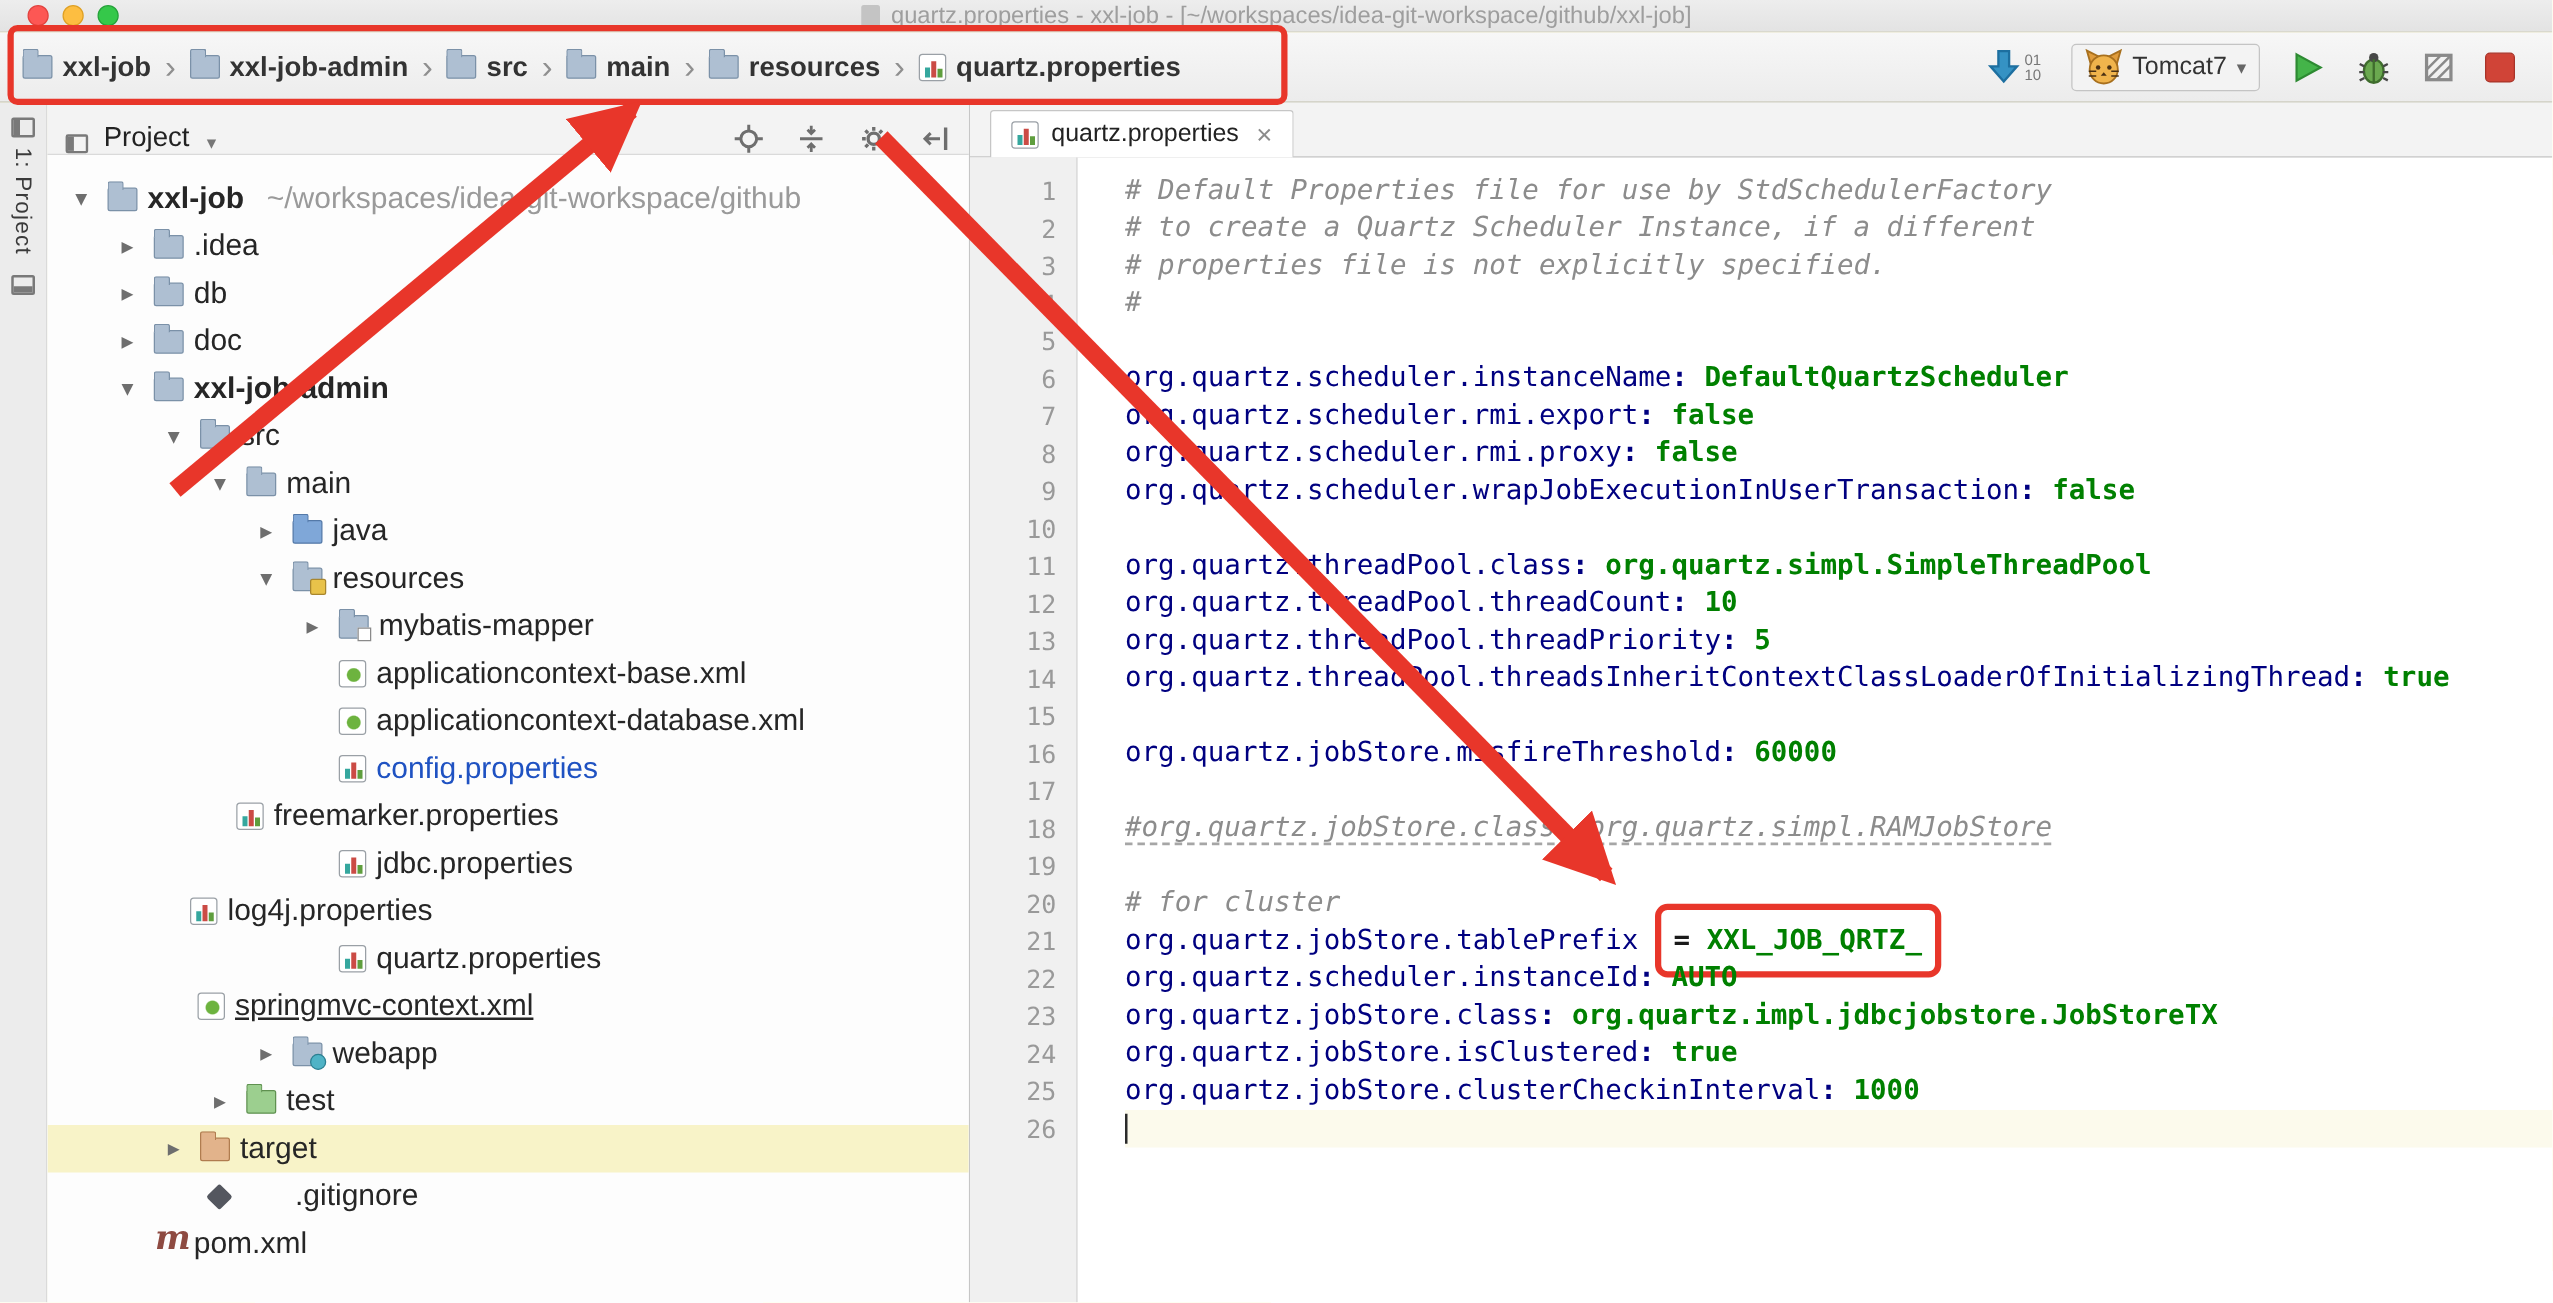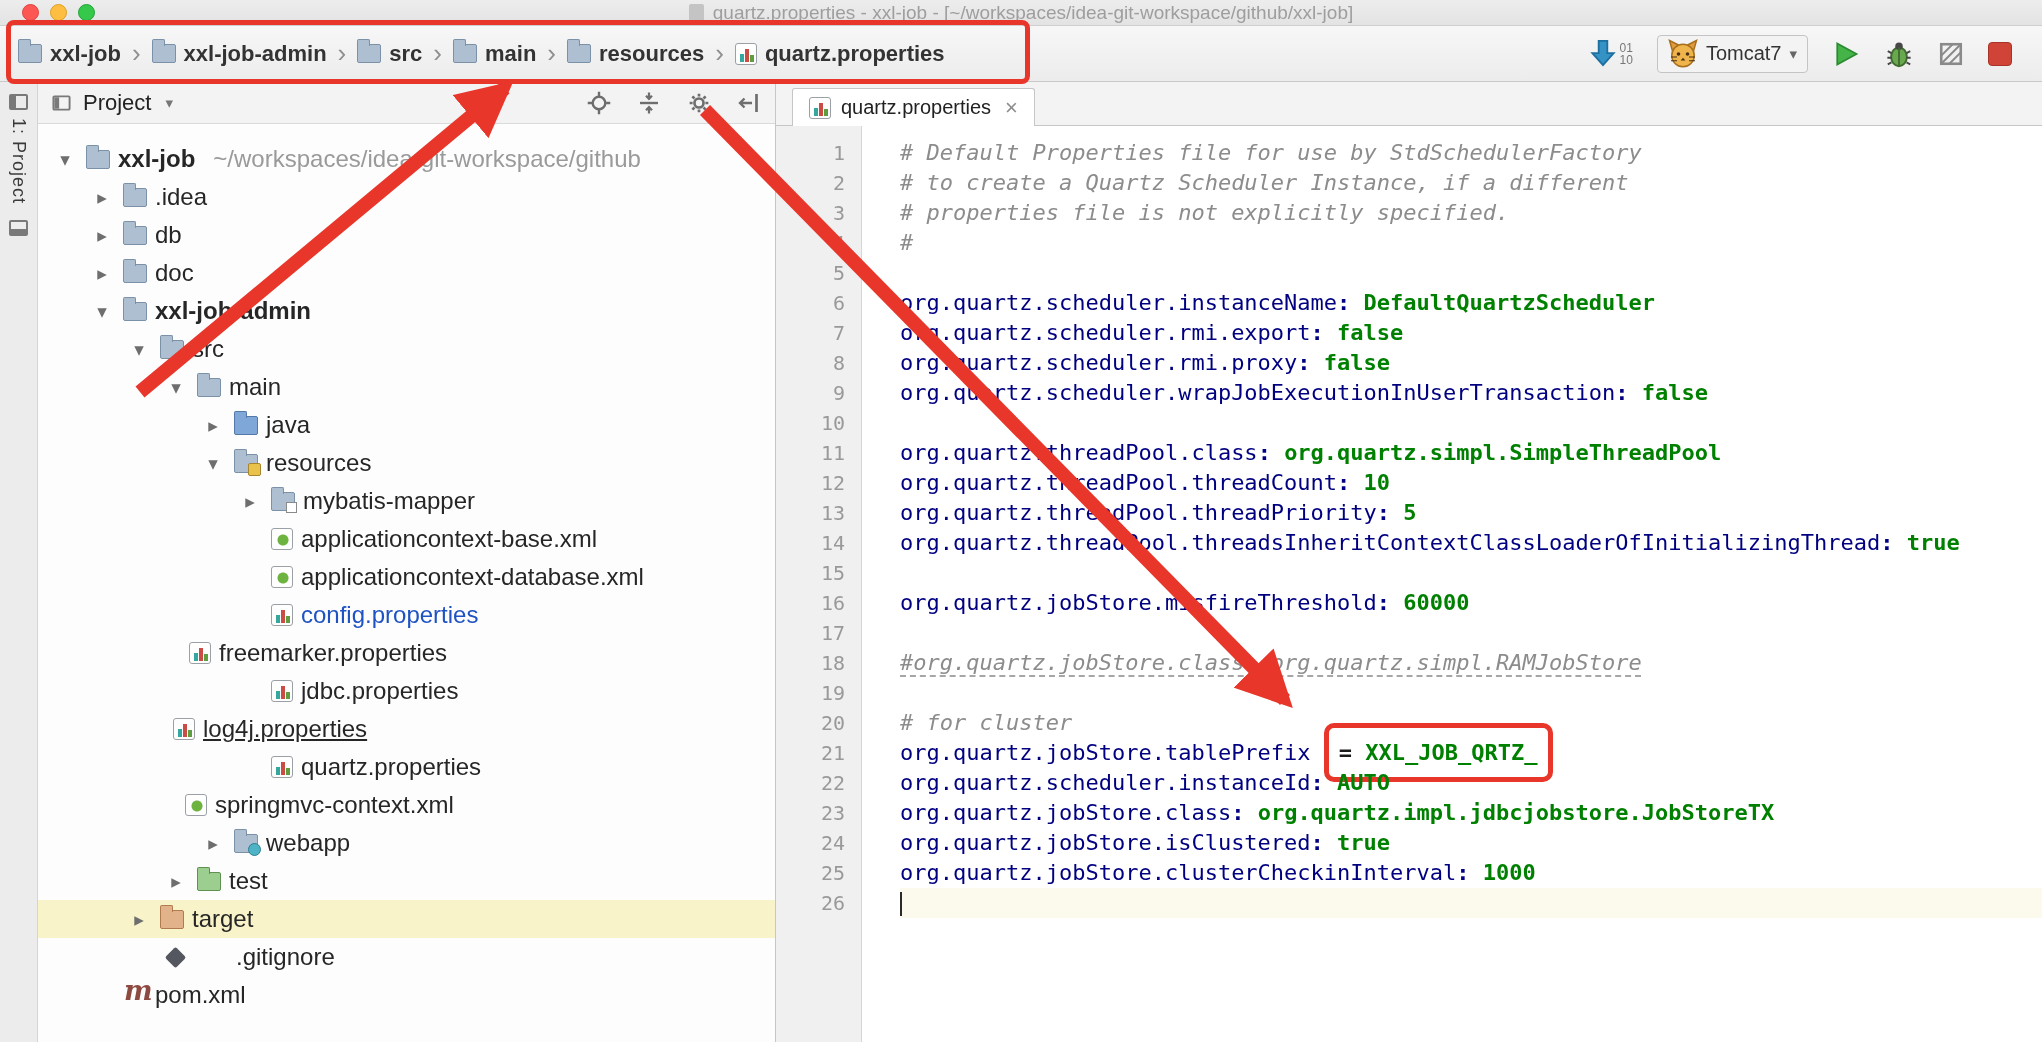--- a/index.html
+++ b/index.html
@@ -37,21 +37,21 @@
   .stripe { width:38px; background:#ececec; border-right:1px solid #d4d4d4; display:flex; flex-direction:column; align-items:center; padding-top:12px; flex:none; }
   .stripe-tab { display:flex; flex-direction:column; align-items:center; gap:8px; }
   .stripe-label { writing-mode:vertical-rl; font-size:18px; color:#3a3a3a; letter-spacing:1px; }
   .icn-toolwin { width:19px; height:16px; border:2px solid #797979; border-radius:2px; position:relative; display:inline-block; }
   .icn-toolwin::before { content:""; position:absolute; left:0; top:0; bottom:0; width:5px; background:#797979; }
   .icn-toolwin.alt::before { left:0; right:0; bottom:0; top:auto; height:5px; width:auto; }
   .icn-toolwin.small { transform:scale(.95); }
 
   
   .project-panel { width:738px; background:#fdfdfd; border-right:1px solid #c6c6c6; display:flex; flex-direction:column; flex:none; }
-  .panel-header { height:42px; background:#f3f3f3; border-bottom:1px solid #dadada; display:flex; align-items:center; padding:0 14px; gap:12px; font-size:22px; color:#222; flex:none; }
+  .panel-header { height:42px; background:#f3f3f3; border-bottom:1px solid #dadada; display:flex; align-items:flex-end; padding:0 14px; gap:12px; font-size:22px; color:#222; flex:none; }
   .ph-caret { color:#777; font-size:15px; margin-left:2px; }
   .ph-icons { margin-left:auto; display:flex; gap:26px; align-items:center; }
   .ph-icon { display:inline-flex; }
   .tree { flex:1; overflow:hidden; padding-top:16px; font-size:24px; color:#262626; background:#fdfdfd; }
   .tree-row { height:38px; display:flex; align-items:center; gap:8px; white-space:nowrap; }
   .tree-row.hl { background:#f8f3c8; }
   .arrow { width:26px; flex:none; text-align:center; color:#6e6e6e; font-size:19px; }
   .tree-label.b { font-weight:bold; }
   .tree-label.blue { color:#1f52c2; }
   .tree-suffix { color:#9a9a9a; margin-left:10px; }
@@ -312,31 +312,31 @@
           <div class="tree-row" style="padding-left: 117px; align-items: center;">
             <span class="arrow"></span>
             <span class="icn icn-props"></span>
             <span class="tree-label">freemarker.properties</span>
           </div>
           <div class="tree-row" style="padding-left: 199px;">
             <span class="arrow"></span>
             <span class="icn icn-props"></span>
             <span class="tree-label">jdbc.properties</span>
           </div>
-          <div class="tree-row" style="padding-left: 101px; text-decoration: underline;">
+          <div class="tree-row" style="padding-left: 80px;">
             <span class="arrow"></span>
             <span class="icn icn-props"></span>
             <span class="tree-label">log4j.properties</span>
           </div>
           <div class="tree-row" style="padding-left: 199px;">
             <span class="arrow"></span>
             <span class="icn icn-props"></span>
             <span class="tree-label">quartz.properties</span>
           </div>
-          <div class="tree-row" style="padding-left: 113px;">
+          <div class="tree-row" style="padding-left: 86px; text-decoration: underline;">
             <span class="arrow"></span>
             <span class="icn icn-spring"></span>
             <span class="tree-label">springmvc-context.xml</span>
           </div>
           <div class="tree-row" style="padding-left: 162px;">
             <span class="arrow">▸</span>
             <span class="icn icn-folder v-web"></span>
             <span class="tree-label">webapp</span>
           </div>
           <div class="tree-row" style="padding-left: 125px;">

